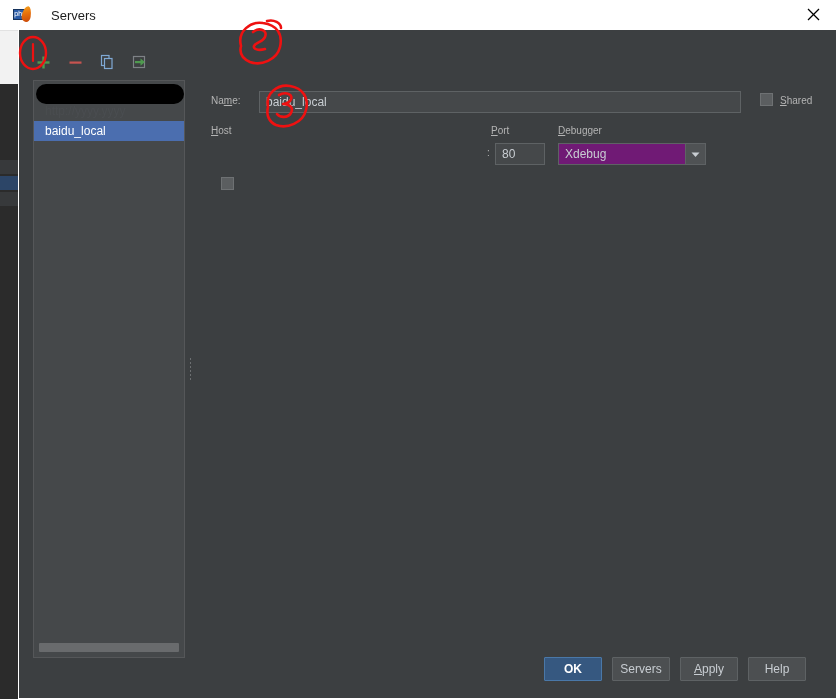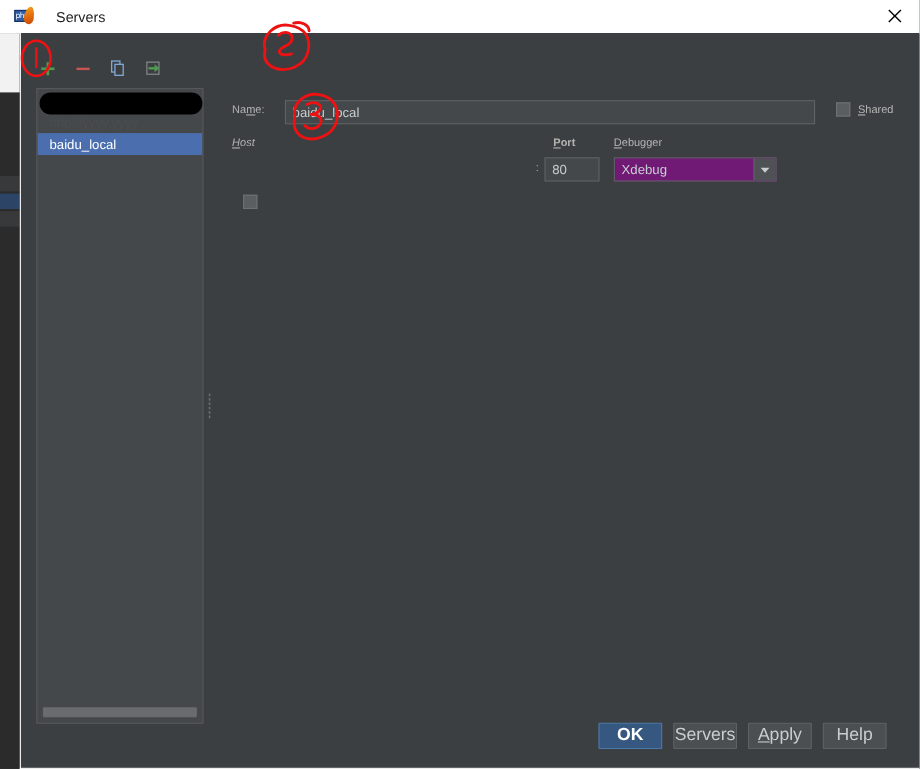--- a/index.html
+++ b/index.html
@@ -225,24 +225,24 @@
   }
 
   
   #name-label  { left: 15px;  top: 15px; }
   #name-field  { left: 63px;  top: 11px; width: 482px; }
   #shared-box  { left: 564px; top: 13px; width: 13px; height: 13px;
                  background: #5b5e60; border: 1px solid #6e7173; box-sizing: border-box; position: absolute; }
   #shared-label{ left: 584px; top: 15px; }
 
   
-  #host-label  { left: 15px;  top: 45px; font-style: italic; }
+  #host-label  { left: 15px;  top: 45px; }
   #host-field  { left: 15px;  top: 63px; width: 270px; }
   #colon       { left: 291px; top: 67px; color: #b4b4b4; }
-  #port-label  { left: 307px; top: 45px; font-weight: bold; }
+  #port-label  { left: 295px; top: 45px; }
   #port-field  { left: 299px; top: 63px; width: 50px; }
   #debugger-label { left: 362px; top: 45px; text-align: right; }
   #debugger-field {
     position: absolute;
     left: 362px; top: 63px; width: 148px; height: 22px;
     background: #701a75;
     border: 1px solid #5e6264;
     box-sizing: border-box;
     display: flex; align-items: center;
     cursor: default;
@@ -278,21 +278,21 @@
     position: absolute;
     right: 30px; bottom: 17px;
     display: flex;
     gap: 10px;
   }
   .dlg-btn {
     width: 58px; height: 24px;
     border: 1px solid #5e6264;
     background: #4c4f51;
     color: #c8cdd2;
-    font-size: 16px;
+    font-size: 12px;
     font-family: "Liberation Sans", sans-serif;
     display: flex; align-items: center; justify-content: center;
     box-sizing: border-box;
     cursor: default;
     border-radius: 1px;
   }
   .dlg-btn.default {
     background: #365880;
     border-color: #4a78a8;
     color: #ffffff;

